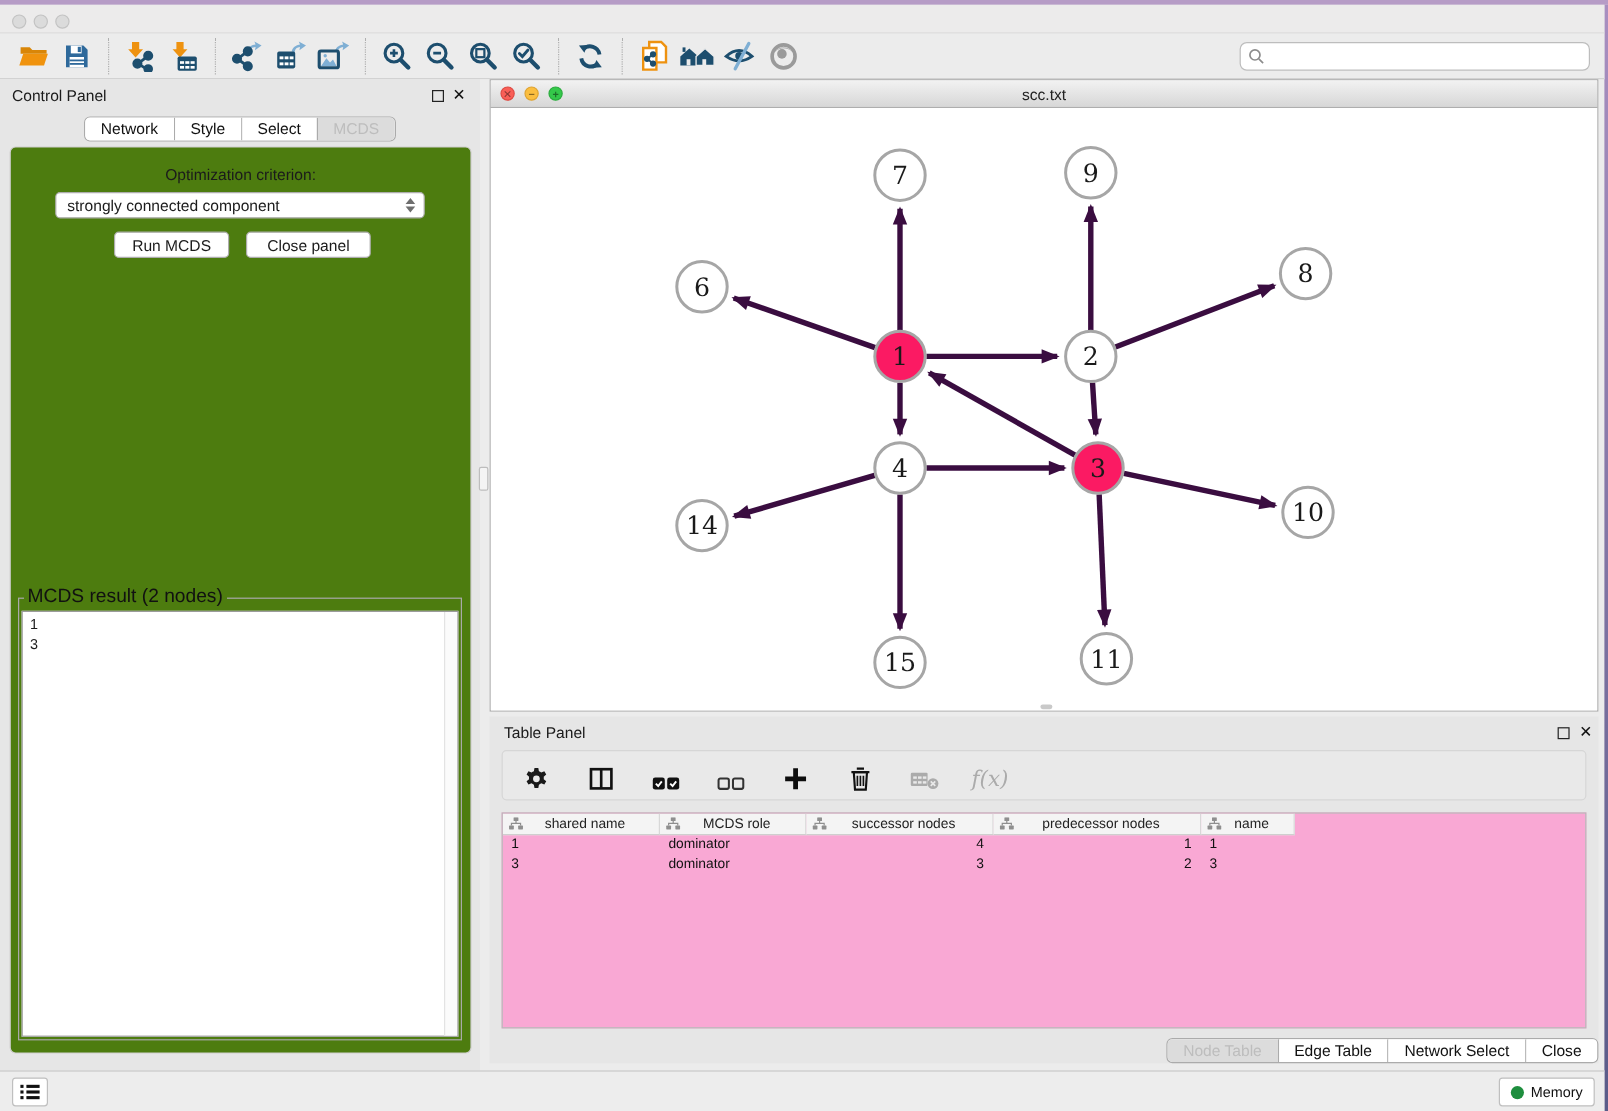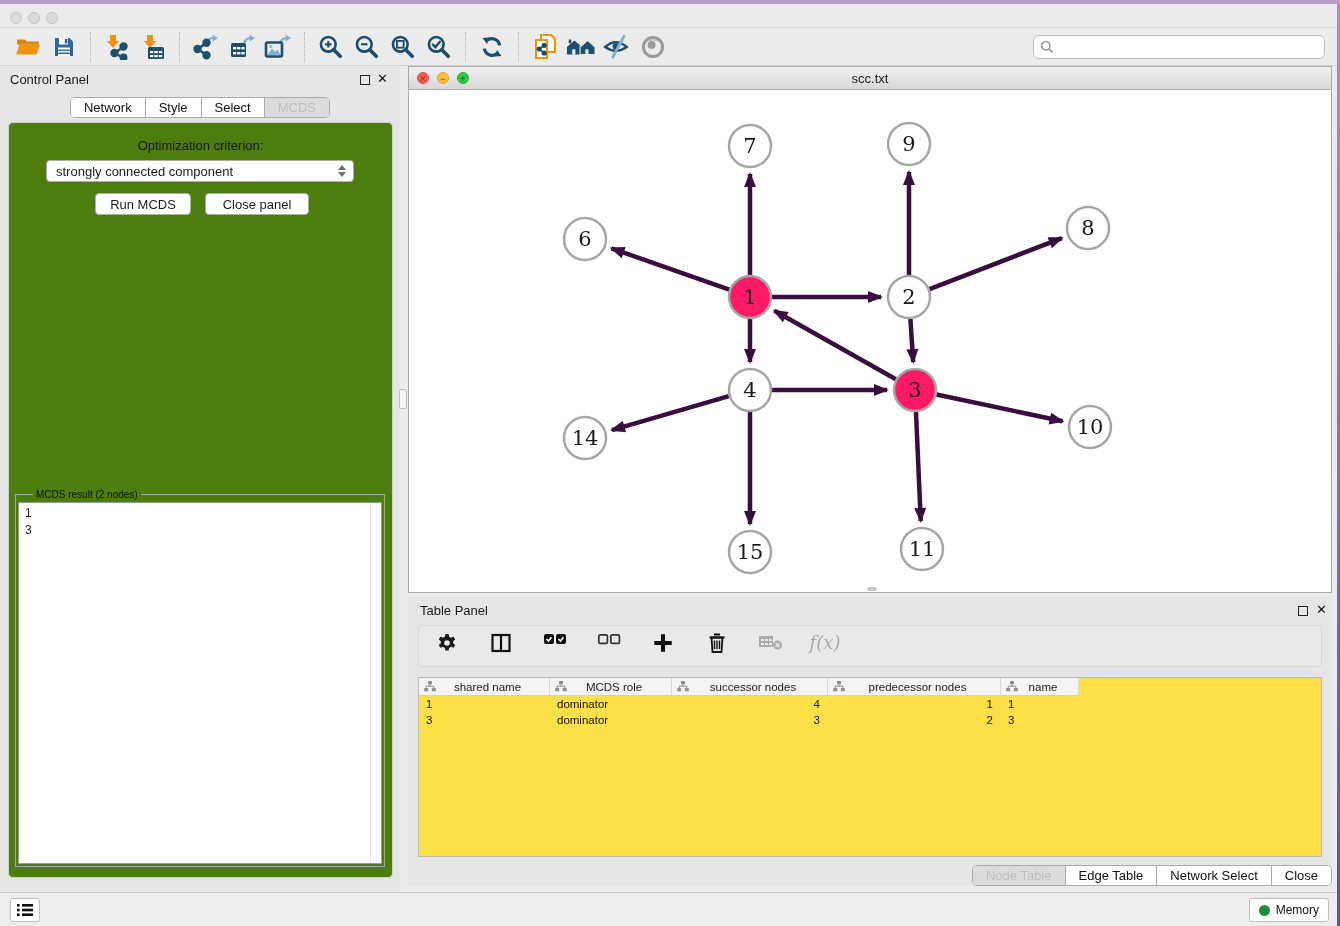--- a/index.html
+++ b/index.html
@@ -59,21 +59,21 @@
                  display:flex; align-items:center; padding-left:9px; font-size:13px; }
   .updown { position:absolute; right:7px; top:4px; display:flex; flex-direction:column; align-items:center; }
   .tri-up { width:0; height:0; border-left:4px solid transparent; border-right:4px solid transparent;
             border-bottom:5px solid #6E6E6E; margin-bottom:2px; }
   .tri-down { width:0; height:0; border-left:4px solid transparent; border-right:4px solid transparent;
               border-top:5px solid #6E6E6E; }
   .cp-btn { position:absolute; top:70px; height:22px; background:#fff; border:1px solid #ADADAD;
             border-radius:4px; font-size:13px; display:flex; align-items:center; justify-content:center; }
   .result-fieldset { position:absolute; left:6px; top:366px; width:370px; height:378px;
                      border:1px solid #A9A9A9; padding:2px; }
-  .result-fieldset legend { font-size:10px; padding:0 3px; margin-left:15px; color:#111; }
+  .result-fieldset legend { font-size:16px; padding:0 3px; margin-left:2px; color:#111; }
   .result-box { position:relative; width:100%; height:100%; background:#fff; border:1px solid #9B9B9B;
                 font-size:12px; line-height:17px; padding:2px 6px; }
   .result-scroll { position:absolute; right:0; top:0; bottom:0; width:11px; background:#FBFBFB;
                    border-left:1px solid #E3E3E3; }
 
   .v-splitter { position:absolute; left:400px; top:66px; width:8px; height:826px; background:#ECECEC; }
   .split-handle { position:absolute; left:399px; top:389px; width:8px; height:20px;
                   background:#F4F4F4; border:1px solid #BDBDBD; border-radius:2px; }
 
   
@@ -86,24 +86,24 @@
            font-size:9px; font-weight:bold; color:rgba(0,0,0,.45); text-align:center; line-height:12px; }
   .nf-canvas { position:relative; width:922px; height:502px; background:#fff; overflow:hidden; }
   .h-thumb { position:absolute; left:458px; bottom:1px; width:10px; height:4px;
              background:#C9C9C9; border-radius:2px; }
 
   
   .table-panel { position:absolute; left:408px; top:597px; width:924px; height:289px; background:#E6E6E6; }
   .tp-toolbar { position:absolute; left:10px; right:10px; top:28px; height:42px;
                 background:#E9E9E9; border:1px solid #D6D6D6; border-radius:4px;
                 display:flex; align-items:center; padding-left:14px; }
-  .tp-btn { width:28px; height:28px; display:flex; align-items:flex-start; justify-content:center; margin-right:26px; }
+  .tp-btn { width:28px; height:28px; display:flex; align-items:flex-end; justify-content:center; margin-right:26px; }
   .fx { font-family:"DejaVu Serif","Liberation Serif",serif; font-style:italic; font-size:18px; color:#ABABAB; }
   .tp-table { position:absolute; left:10px; top:80px; width:904px; height:180px;
-              background:#fde047; border:1px solid #B9B9B9; overflow:hidden; }
+              background:#f9a8d4; border:1px solid #B9B9B9; overflow:hidden; }
   .thead { display:flex; height:18px; }
   .th { display:flex; align-items:center; background:#F4F4F4; border-right:1px solid #D8D8D8;
         border-bottom:1px solid #CFCFCF; font-size:11.5px; color:#222; padding-left:5px; }
   .th .th-label { flex:1; text-align:center; padding-right:10px; }
   .tr { display:flex; height:16px; }
   .td { font-size:11.5px; color:#111; line-height:16px; }
   .td.left { padding-left:7px; text-align:left; }
   .td.right { padding-right:8px; text-align:right; }
   .tp-tabs { position:absolute; left:0; right:0; top:268px; display:flex; justify-content:flex-end; }
 

